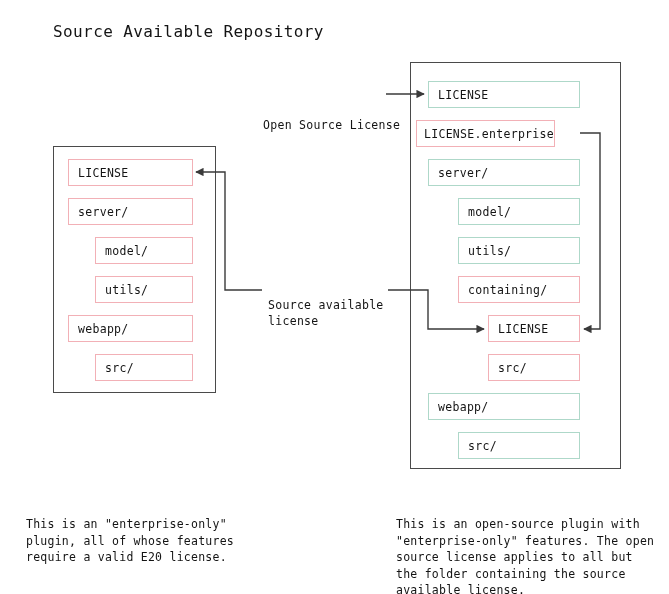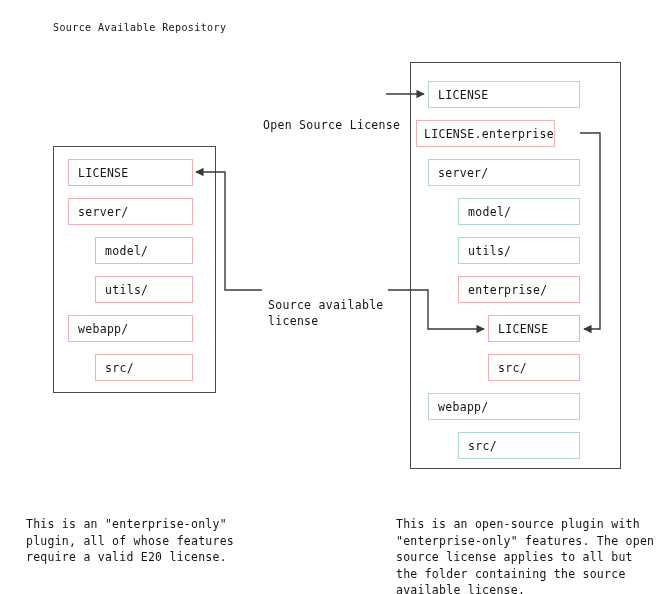--- a/index.html
+++ b/index.html
@@ -22,21 +22,21 @@
   svg.wires {
     position: absolute;
     left: 0;
     top: 0;
     width: 669px;
     height: 594px;
     pointer-events: none;
   }
   .repo-title {
     position: absolute;
-    font-size: 10px;
+    font-size: 16px;
     letter-spacing: 0.4px;
     white-space: pre;
     color: #141414;
   }
   #title-left  { left: 53px;  top: 22px; }
   #title-right { left: 427px; top: 22px; }
 
   .repo-box {
     position: absolute;
     border: 1px solid #4a4a4a;
@@ -133,21 +133,21 @@
       <div class="node green" style="left: 428px; top: 159px; width: 152px;">
         <span class="label">server/</span>
       </div>
       <div class="node green" style="left: 458px; top: 198px; width: 122px;">
         <span class="label">model/</span>
       </div>
       <div class="node green" style="left: 458px; top: 237px; width: 122px;">
         <span class="label">utils/</span>
       </div>
       <div class="node" style="left: 458px; top: 276px; width: 122px;">
-        <span class="label">enterprise/</span>
+        <span class="label">containing/</span>
       </div>
       <div class="node" style="left: 488px; top: 315px; width: 92px;">
         <span class="label">LICENSE</span>
       </div>
       <div class="node" style="left: 488px; top: 354px; width: 92px;">
         <span class="label">src/</span>
       </div>
       <div class="node green" style="left: 428px; top: 393px; width: 152px;">
         <span class="label">webapp/</span>
       </div>

